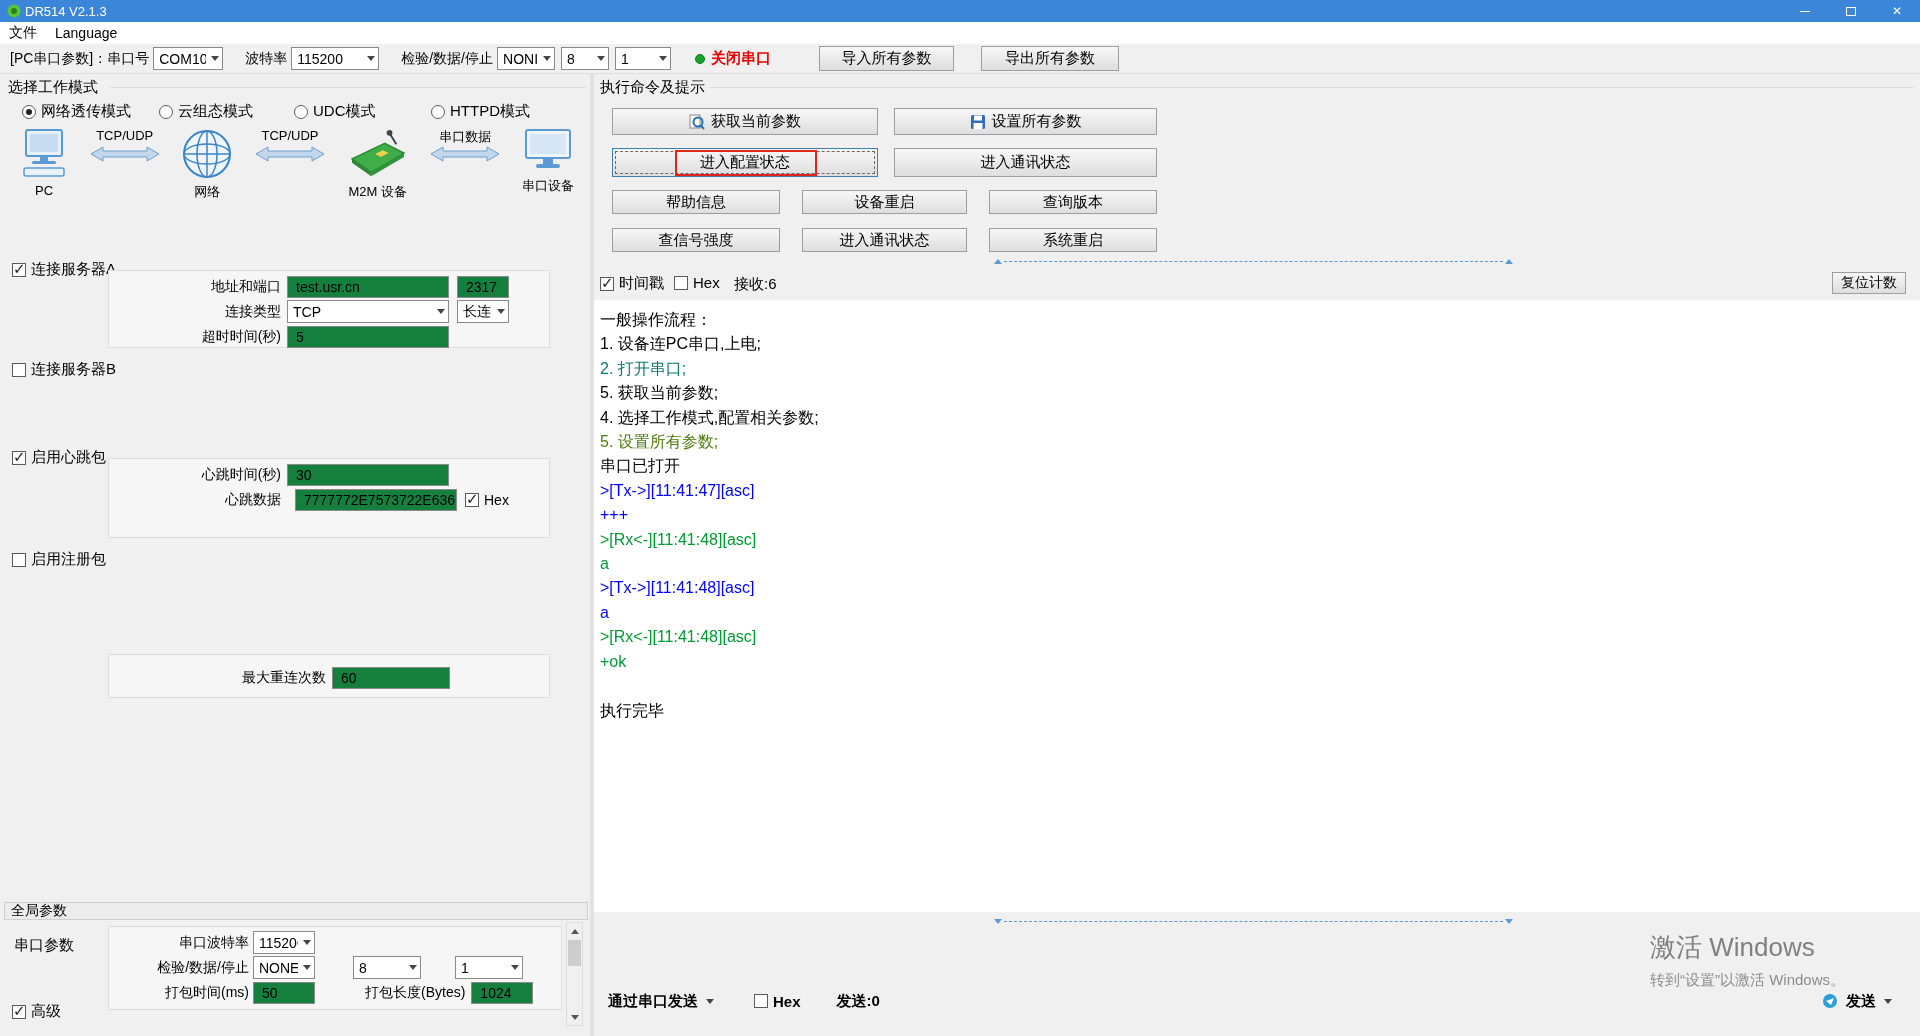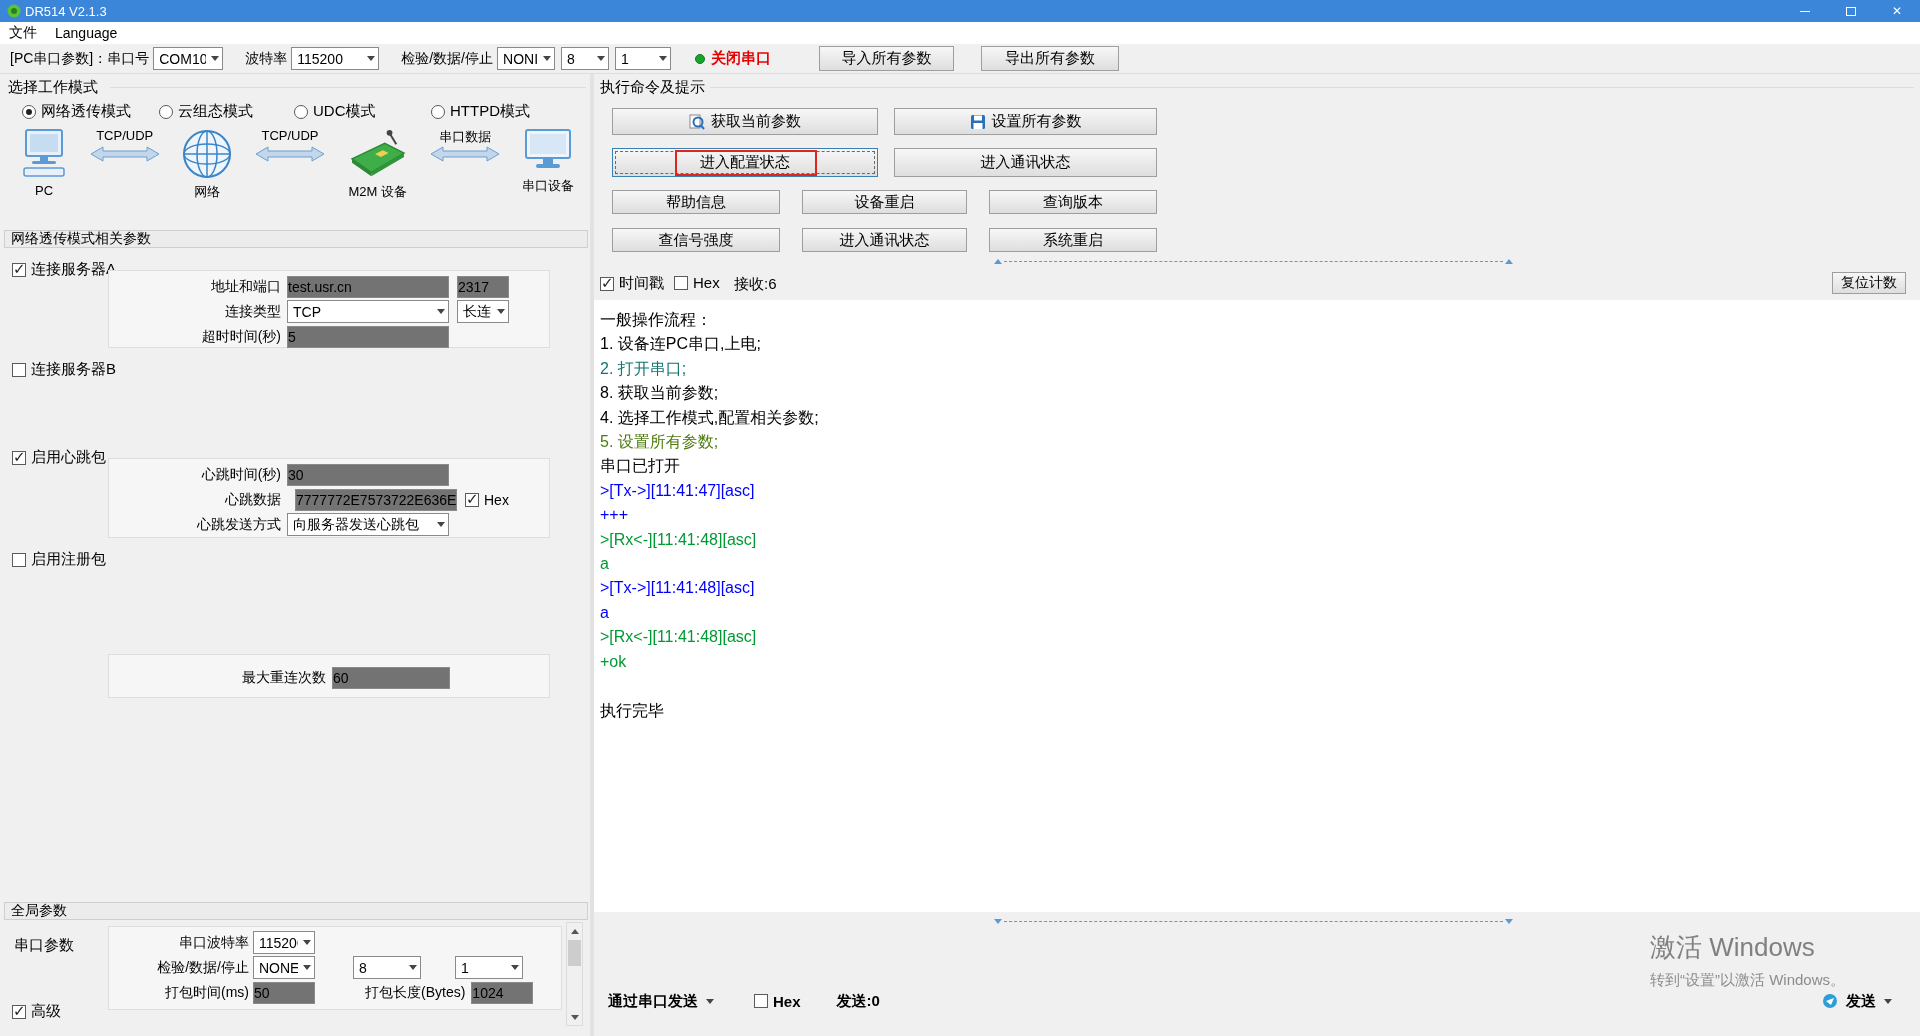--- a/index.html
+++ b/index.html
@@ -18,21 +18,21 @@
   
   .menubar { position:absolute; top:22px; left:0; width:1920px; height:22px; background:#ffffff; display:flex; align-items:center; }
   .menu-item { padding:0 9px; font-size:14px; }
   .toolbar { position:absolute; top:44px; left:0; width:1920px; height:30px; background:#f0f0f0; border-bottom:1px solid #dedede; display:flex; align-items:center; }
   .tb-label { font-size:14px; }
 
   
   .combo { background:#fff; border:1px solid #8a8a8a; height:23px; display:flex; align-items:center; padding:0 3px 0 5px; font-size:14px; }
   .combo .combo-text { flex:1; white-space:nowrap; overflow:hidden; }
   .combo .arrow { width:0; height:0; border-left:4px solid transparent; border-right:4px solid transparent; border-top:5px solid #444; margin-left:5px; flex:none; }
-  .input { background:#737373; border:1px solid #8a8a8a; height:22px; font-size:14px; padding:0 0; display:flex; align-items:center; white-space:nowrap; overflow:hidden; }
+  .input { background:#15803d; border:1px solid #8a8a8a; height:22px; font-size:14px; padding:0 8px; display:flex; align-items:center; white-space:nowrap; overflow:hidden; }
   .btn { background:linear-gradient(#f7f7f7,#dedede); border:1px solid #9e9e9e; display:flex; align-items:center; justify-content:center; font-size:15px; gap:6px; }
   .cb { width:14px; height:14px; border:1px solid #5a5a5a; background:#fff; position:relative; flex:none; }
   .cb.checked::after { content:"✓"; position:absolute; left:0px; top:-4px; font-size:15px; font-weight:bold; color:#222; }
   .radio { width:14px; height:14px; border:1px solid #5a5a5a; border-radius:50%; background:#fff; position:relative; flex:none; }
   .radio.checked::after { content:""; position:absolute; left:3px; top:3px; width:6px; height:6px; border-radius:50%; background:#222; }
   .cb-row { display:flex; align-items:center; gap:5px; font-size:15px; }
 
   
   .caption { font-size:15px; }
   .caption-line { height:1px; background:#dcdcdc; }
@@ -214,23 +214,20 @@
         <svg width="50" height="46" viewBox="0 0 50 46">
           <rect x="3" y="2" width="44" height="28" rx="2" fill="#eef5fc" stroke="#5b9bd5" stroke-width="2"></rect>
           <rect x="7" y="6" width="36" height="20" fill="#d7e7f6"></rect>
           <rect x="20" y="30" width="10" height="6" fill="#5b9bd5"></rect>
           <rect x="13" y="36" width="24" height="4" rx="2" fill="#5b9bd5"></rect>
         </svg>
         <div class="node-label">串口设备</div>
       </div>
     </div>
 
-    <div class="bar-header abs" style="left:0px; top:156px; width:584px;">
-      <span>网络透传模式相关参数</span>
-    </div>
 
     <div class="cb-row abs" style="left:8px; top:186px;">
       <span class="cb checked"></span>
       <span>连接服务器A</span>
     </div>
     <div class="field-box abs" style="left:104px; top:196px; width:442px; height:78px;">
       <div class="frow">
         <span class="flbl" style="width:172px;">地址和端口</span>
         <span class="input" style="width:162px; margin-left:6px;">test.usr.cn</span>
         <span class="input" style="width:52px; margin-left:8px;">2317</span>
@@ -265,27 +262,20 @@
       <div class="frow">
         <span class="flbl" style="width:172px;">心跳时间(秒)</span>
         <span class="input" style="width:162px; margin-left:6px;">30</span>
       </div>
       <div class="frow">
         <span class="flbl" style="width:172px;">心跳数据</span>
         <span class="input" style="width:162px; margin-left:14px;">7777772E7573722E636E</span>
         <span class="cb-row" style="margin-left:8px;">
           <span class="cb checked"></span>
           <span style="font-size:14px;">Hex</span>
-        </span>
-      </div>
-      <div class="frow">
-        <span class="flbl" style="width:172px;">心跳发送方式</span>
-        <span class="combo" style="width:162px; margin-left:6px;">
-          <span class="combo-text">向服务器发送心跳包</span>
-            <span class="arrow"></span>
         </span>
       </div>
     </div>
 
     <div class="cb-row abs" style="left:8px; top:476px;">
       <span class="cb"></span>
       <span>启用注册包</span>
     </div>
 
     <div class="field-box abs" style="left:104px; top:580px; width:442px; height:44px; display:flex; align-items:center;">
@@ -413,21 +403,21 @@
     </div>
     <span class="abs" style="left:140px; top:201px; font-size:15px;">接收:6</span>
     <div class="btn abs" style="left:1238px; top:198px; width:74px; height:22px; font-size:14px;">
       <span>复位计数</span>
     </div>
 
     <div class="log-area abs" id="log-lines" style="left:0px; top:226px; width:1326px; height:612px;">
         <div class="log-line" style="color: rgb(0, 0, 0);">一般操作流程：</div>
         <div class="log-line" style="color: rgb(0, 0, 0);">1. 设备连PC串口,上电;</div>
         <div class="log-line" style="color: #0f766e;">2. 打开串口;</div>
-        <div class="log-line" style="color: rgb(0, 0, 0);">8. 获取当前参数;</div>
+        <div class="log-line" style="color: rgb(0, 0, 0);">5. 获取当前参数;</div>
         <div class="log-line" style="color: rgb(0, 0, 0);">4. 选择工作模式,配置相关参数;</div>
         <div class="log-line" style="color: #4d7c0f;">5. 设置所有参数;</div>
         <div class="log-line" style="color: rgb(0, 0, 0);">串口已打开</div>
         <div class="log-line" style="color: rgb(0, 0, 255);">&gt;[Tx-&gt;][11:41:47][asc]</div>
         <div class="log-line" style="color: rgb(0, 0, 255);">+++</div>
         <div class="log-line" style="color: rgb(0, 153, 51);">&gt;[Rx&lt;-][11:41:48][asc]</div>
         <div class="log-line" style="color: rgb(0, 153, 51);">a</div>
         <div class="log-line" style="color: rgb(0, 0, 255);">&gt;[Tx-&gt;][11:41:48][asc]</div>
         <div class="log-line" style="color: rgb(0, 0, 255);">a</div>
         <div class="log-line" style="color: rgb(0, 153, 51);">&gt;[Rx&lt;-][11:41:48][asc]</div>

